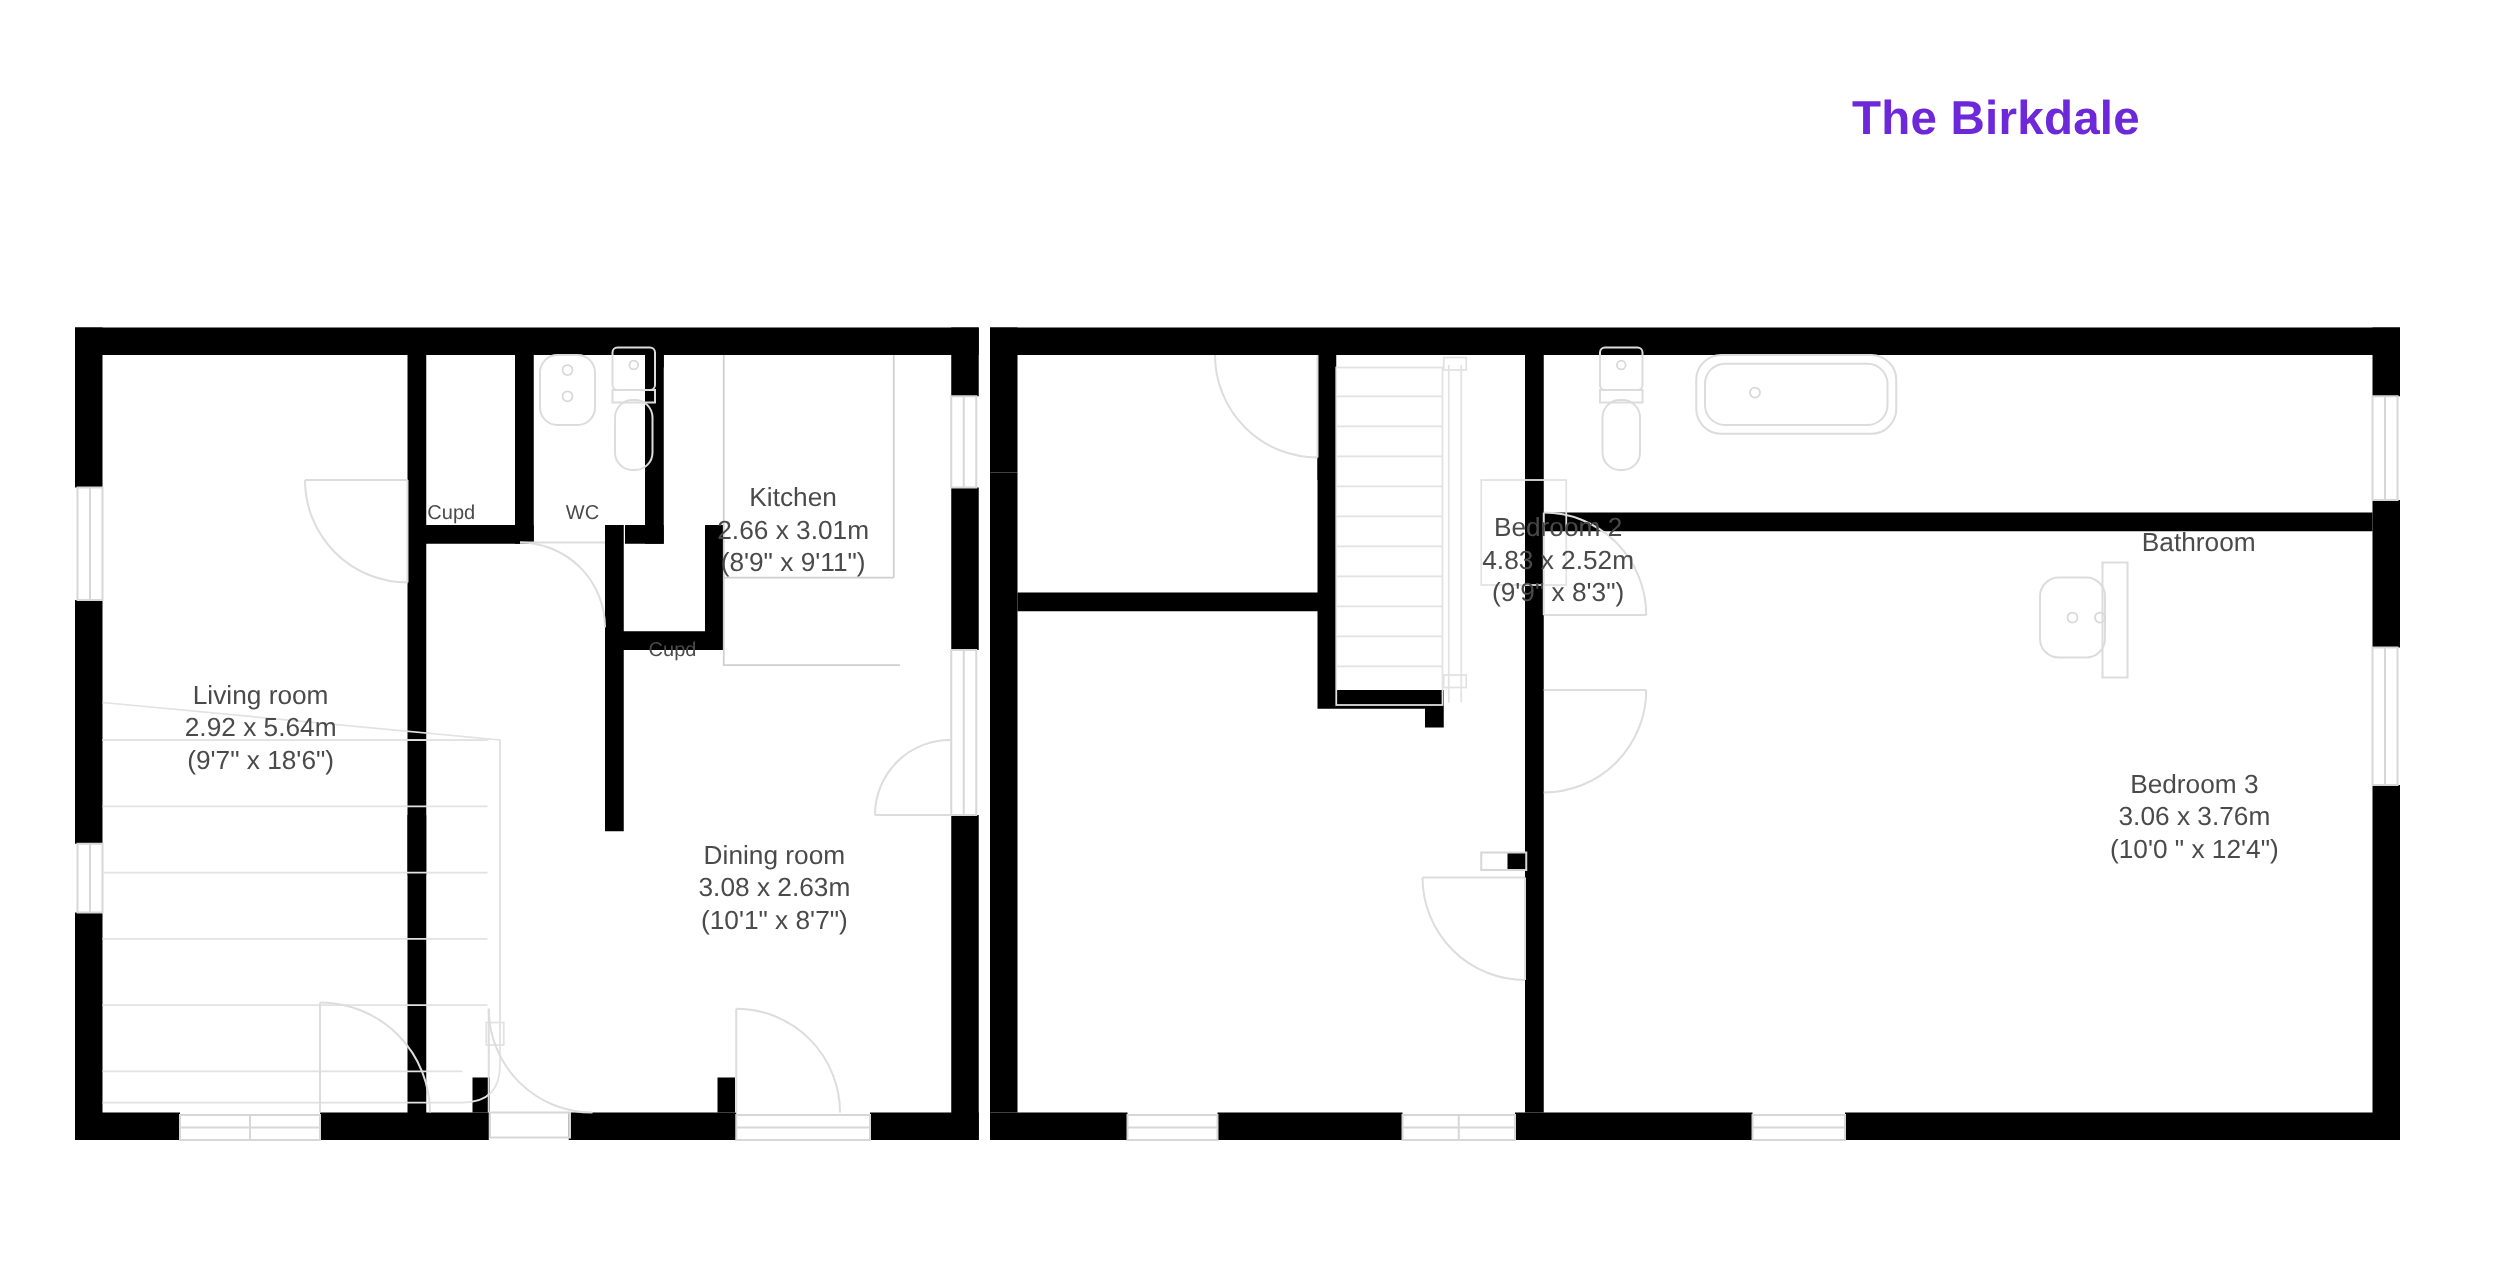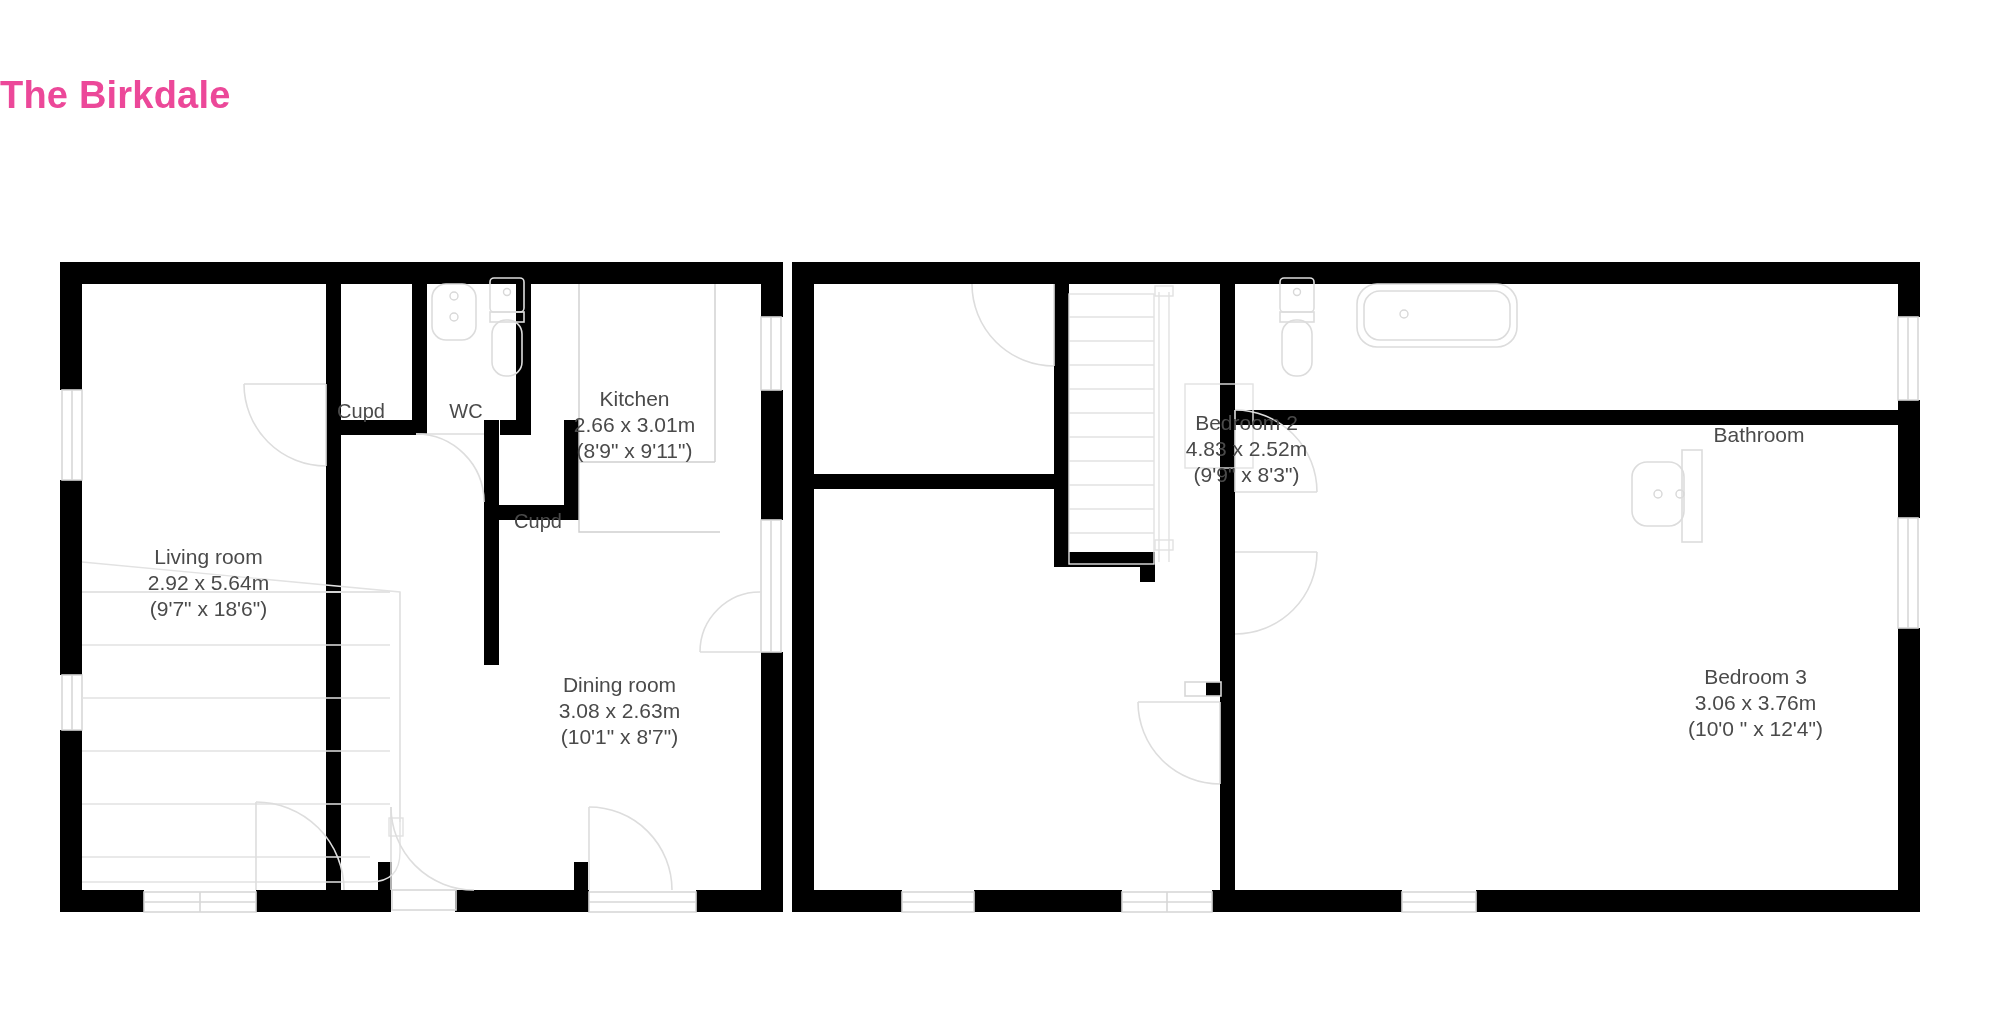--- a/index.html
+++ b/index.html
@@ -5,23 +5,23 @@
   html,body{margin:0;padding:0;}
   body{
     width:2000px;height:1011px;background:#ffffff;
     font-family:"Liberation Sans","DejaVu Sans",sans-serif;
     overflow:hidden;position:relative;
   }
   #stage{position:absolute;left:0;top:0;width:2000px;height:1011px;}
 
   
   .title{
-    position:absolute;left:0;top:74px;width:1712px;text-align:left;
+    position:absolute;left:0;top:74px;width:1712px;text-align:right;
     font-size:38px;font-weight:bold;letter-spacing:.2px;
-    color:#ec4899;
+    color:#6d28d9;
   }
 
   
   .plan{position:absolute;}
   #plan-ground{left:60px;top:262px;width:723px;height:650px;}
   #plan-first{left:792px;top:262px;width:1128px;height:650px;}
 
   svg{display:block;overflow:visible;}
 
   .wall{fill:#000000;}
@@ -31,21 +31,21 @@
   .fixdot{fill:none;stroke:#d8d8d8;stroke-width:1.4;}
   .door{fill:none;stroke:#dddddd;stroke-width:1.6;}
   .stair{fill:none;stroke:#e2e2e2;stroke-width:1.4;}
 
   
   .lbl{position:absolute;text-align:center;color:#4a4a4a;
        font-size:21px;line-height:26px;white-space:nowrap;}
   .lbl .nm{display:block;}
   .lbl .d1{display:block;}
   .lbl .d2{display:block;}
-  .lbl-sm{font-size:20px;}
+  .lbl-sm{font-size:16px;}
 </style>
 </head>
 <body>
 
 <div id="stage">
 
   <div class="title">The Birkdale</div>
 
   <div class="plan" id="plan-ground">
     <svg width="723" height="650" viewBox="0 0 723 650">
@@ -344,21 +344,21 @@
     <span class="nm">Cupd</span>
   </div>
 
   <div class="lbl" style="left:1134px;top:410px;width:225px;">
     <span class="nm">Bedroom 2</span>
     <span class="d1">4.83 x 2.52m</span>
     <span class="d2">(9'9" x 8'3")</span>
   </div>
 
 
-  <div class="lbl" style="left:1643px;top:664px;width:225px;">
+  <div class="lbl" style="left:1643px;top:615px;width:225px;">
     <span class="nm">Bedroom 3</span>
     <span class="d1">3.06 x 3.76m</span>
     <span class="d2">(10'0 " x 12'4")</span>
   </div>
 
   <div class="lbl" style="left:1675px;top:403px;width:168px;margin-top:19px;">
     <span class="nm">Bathroom</span>
   </div>
 
 </div>

